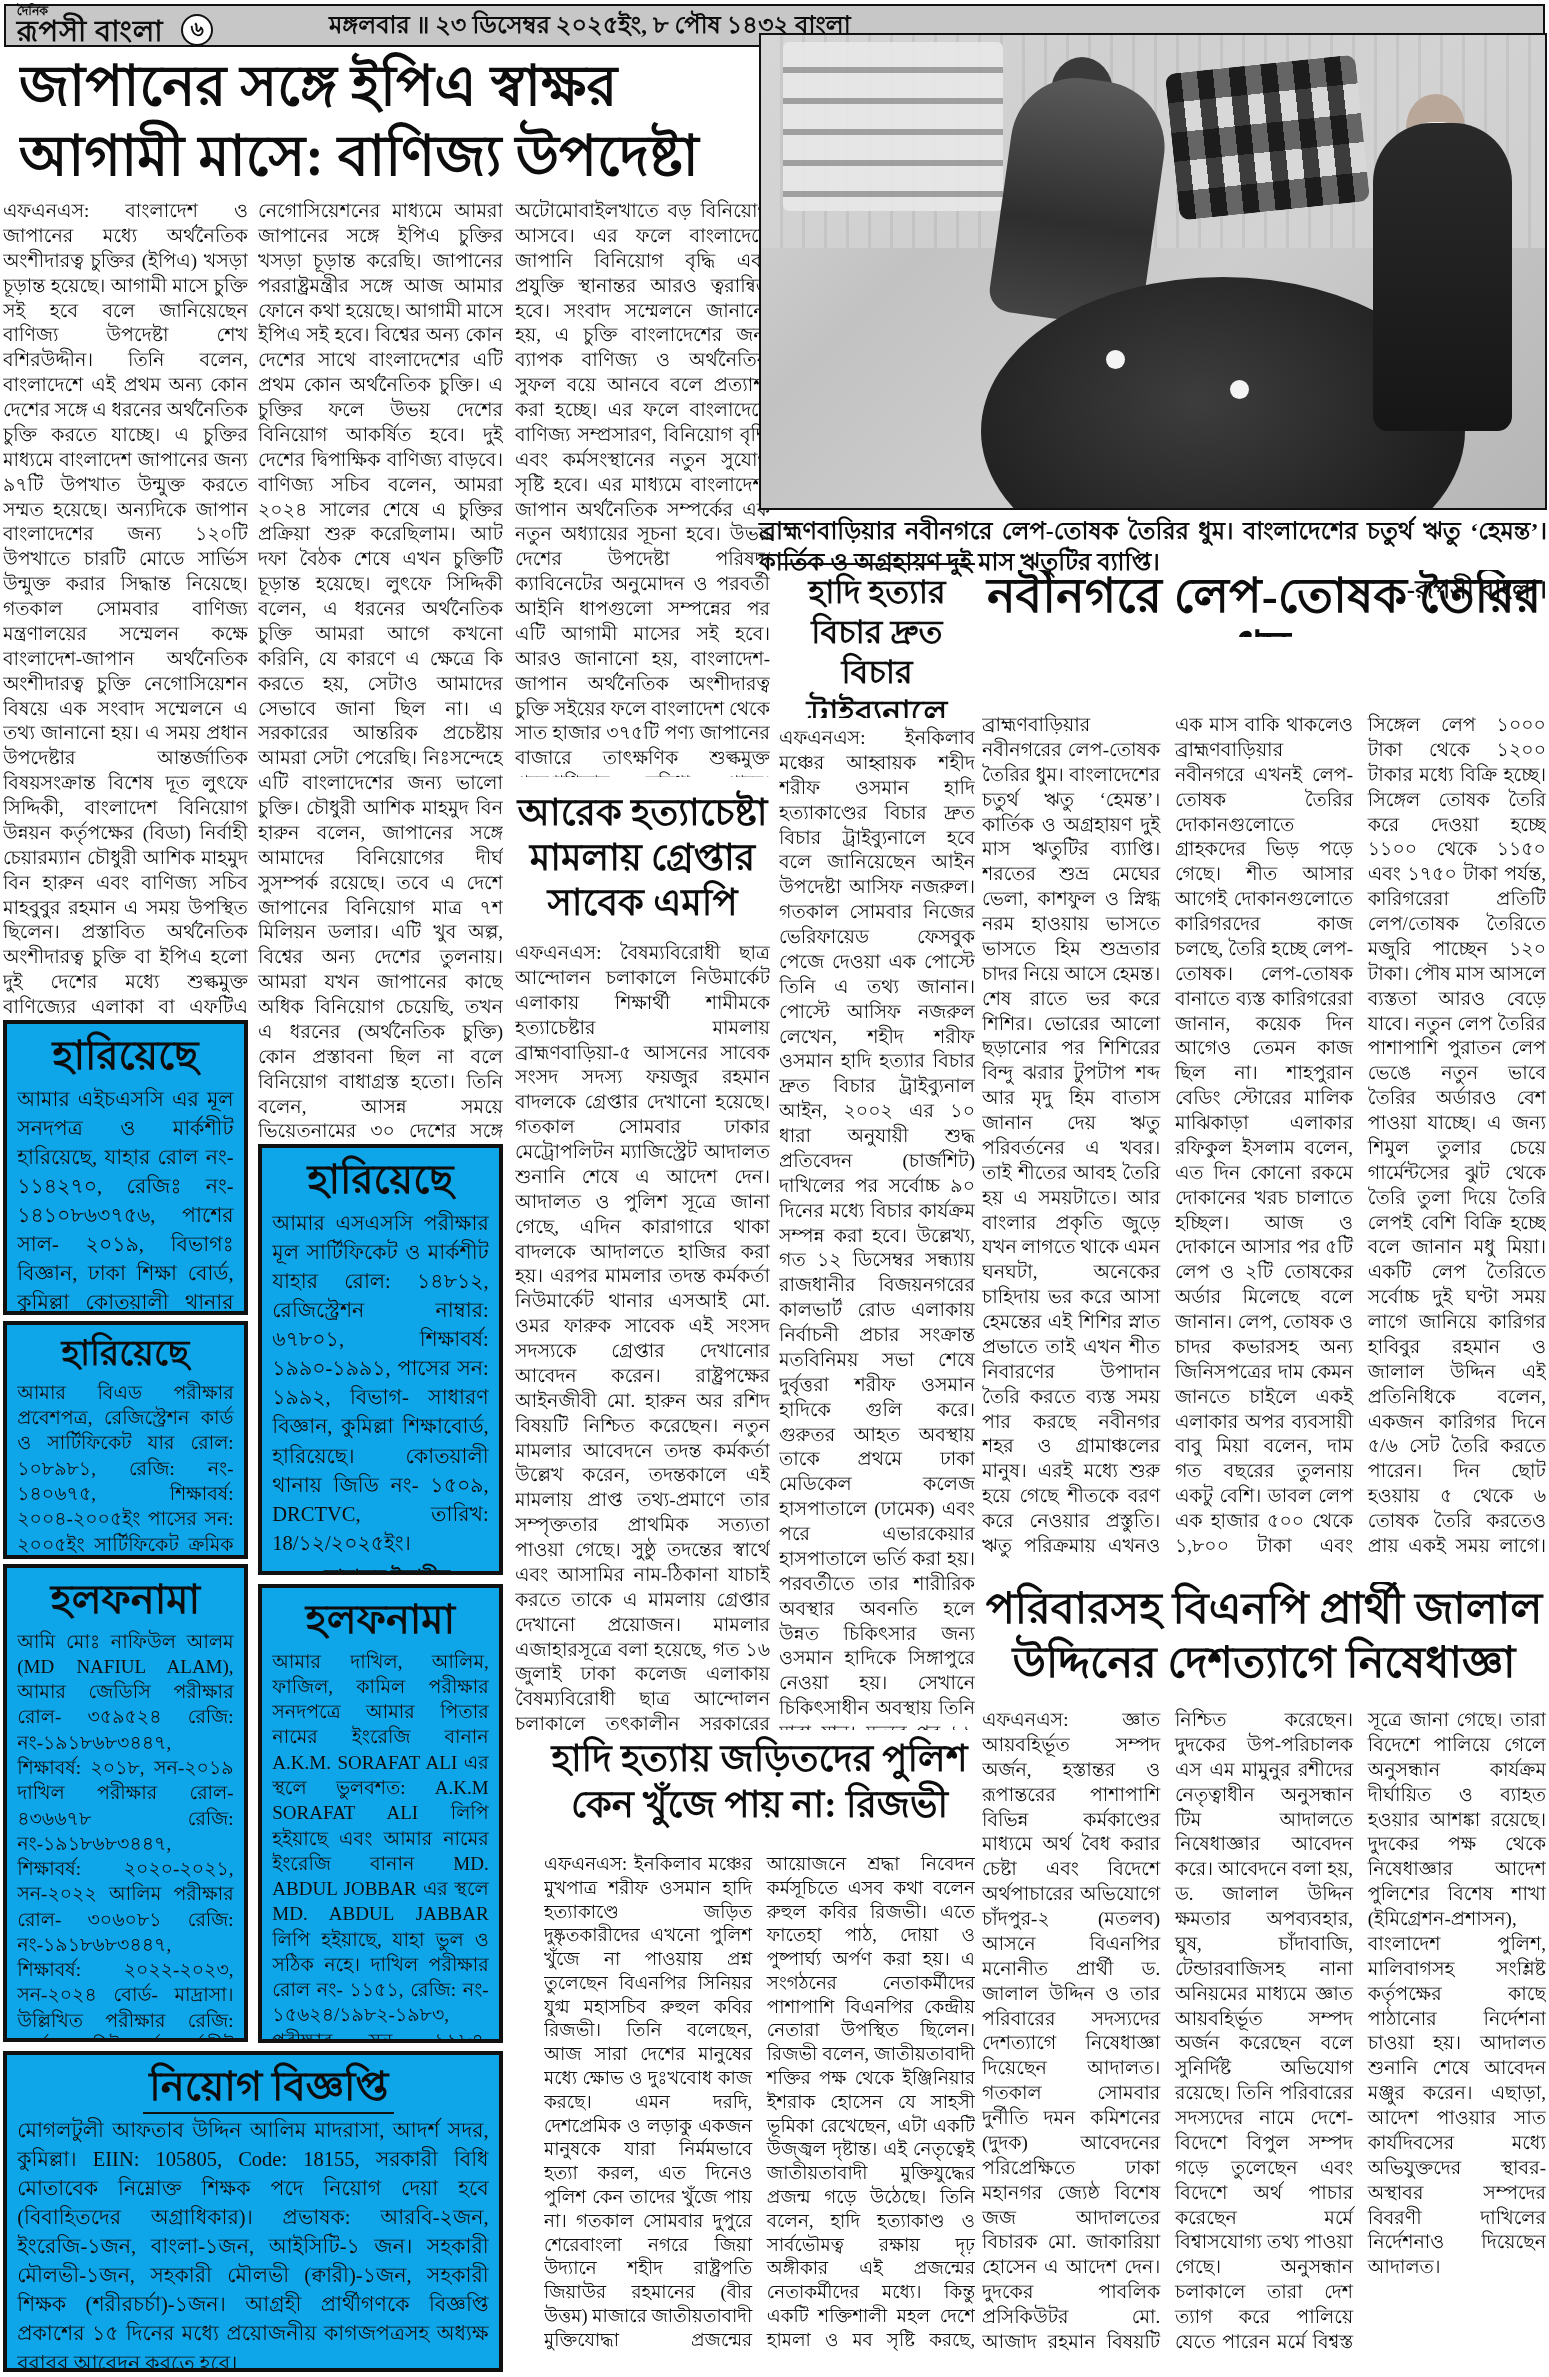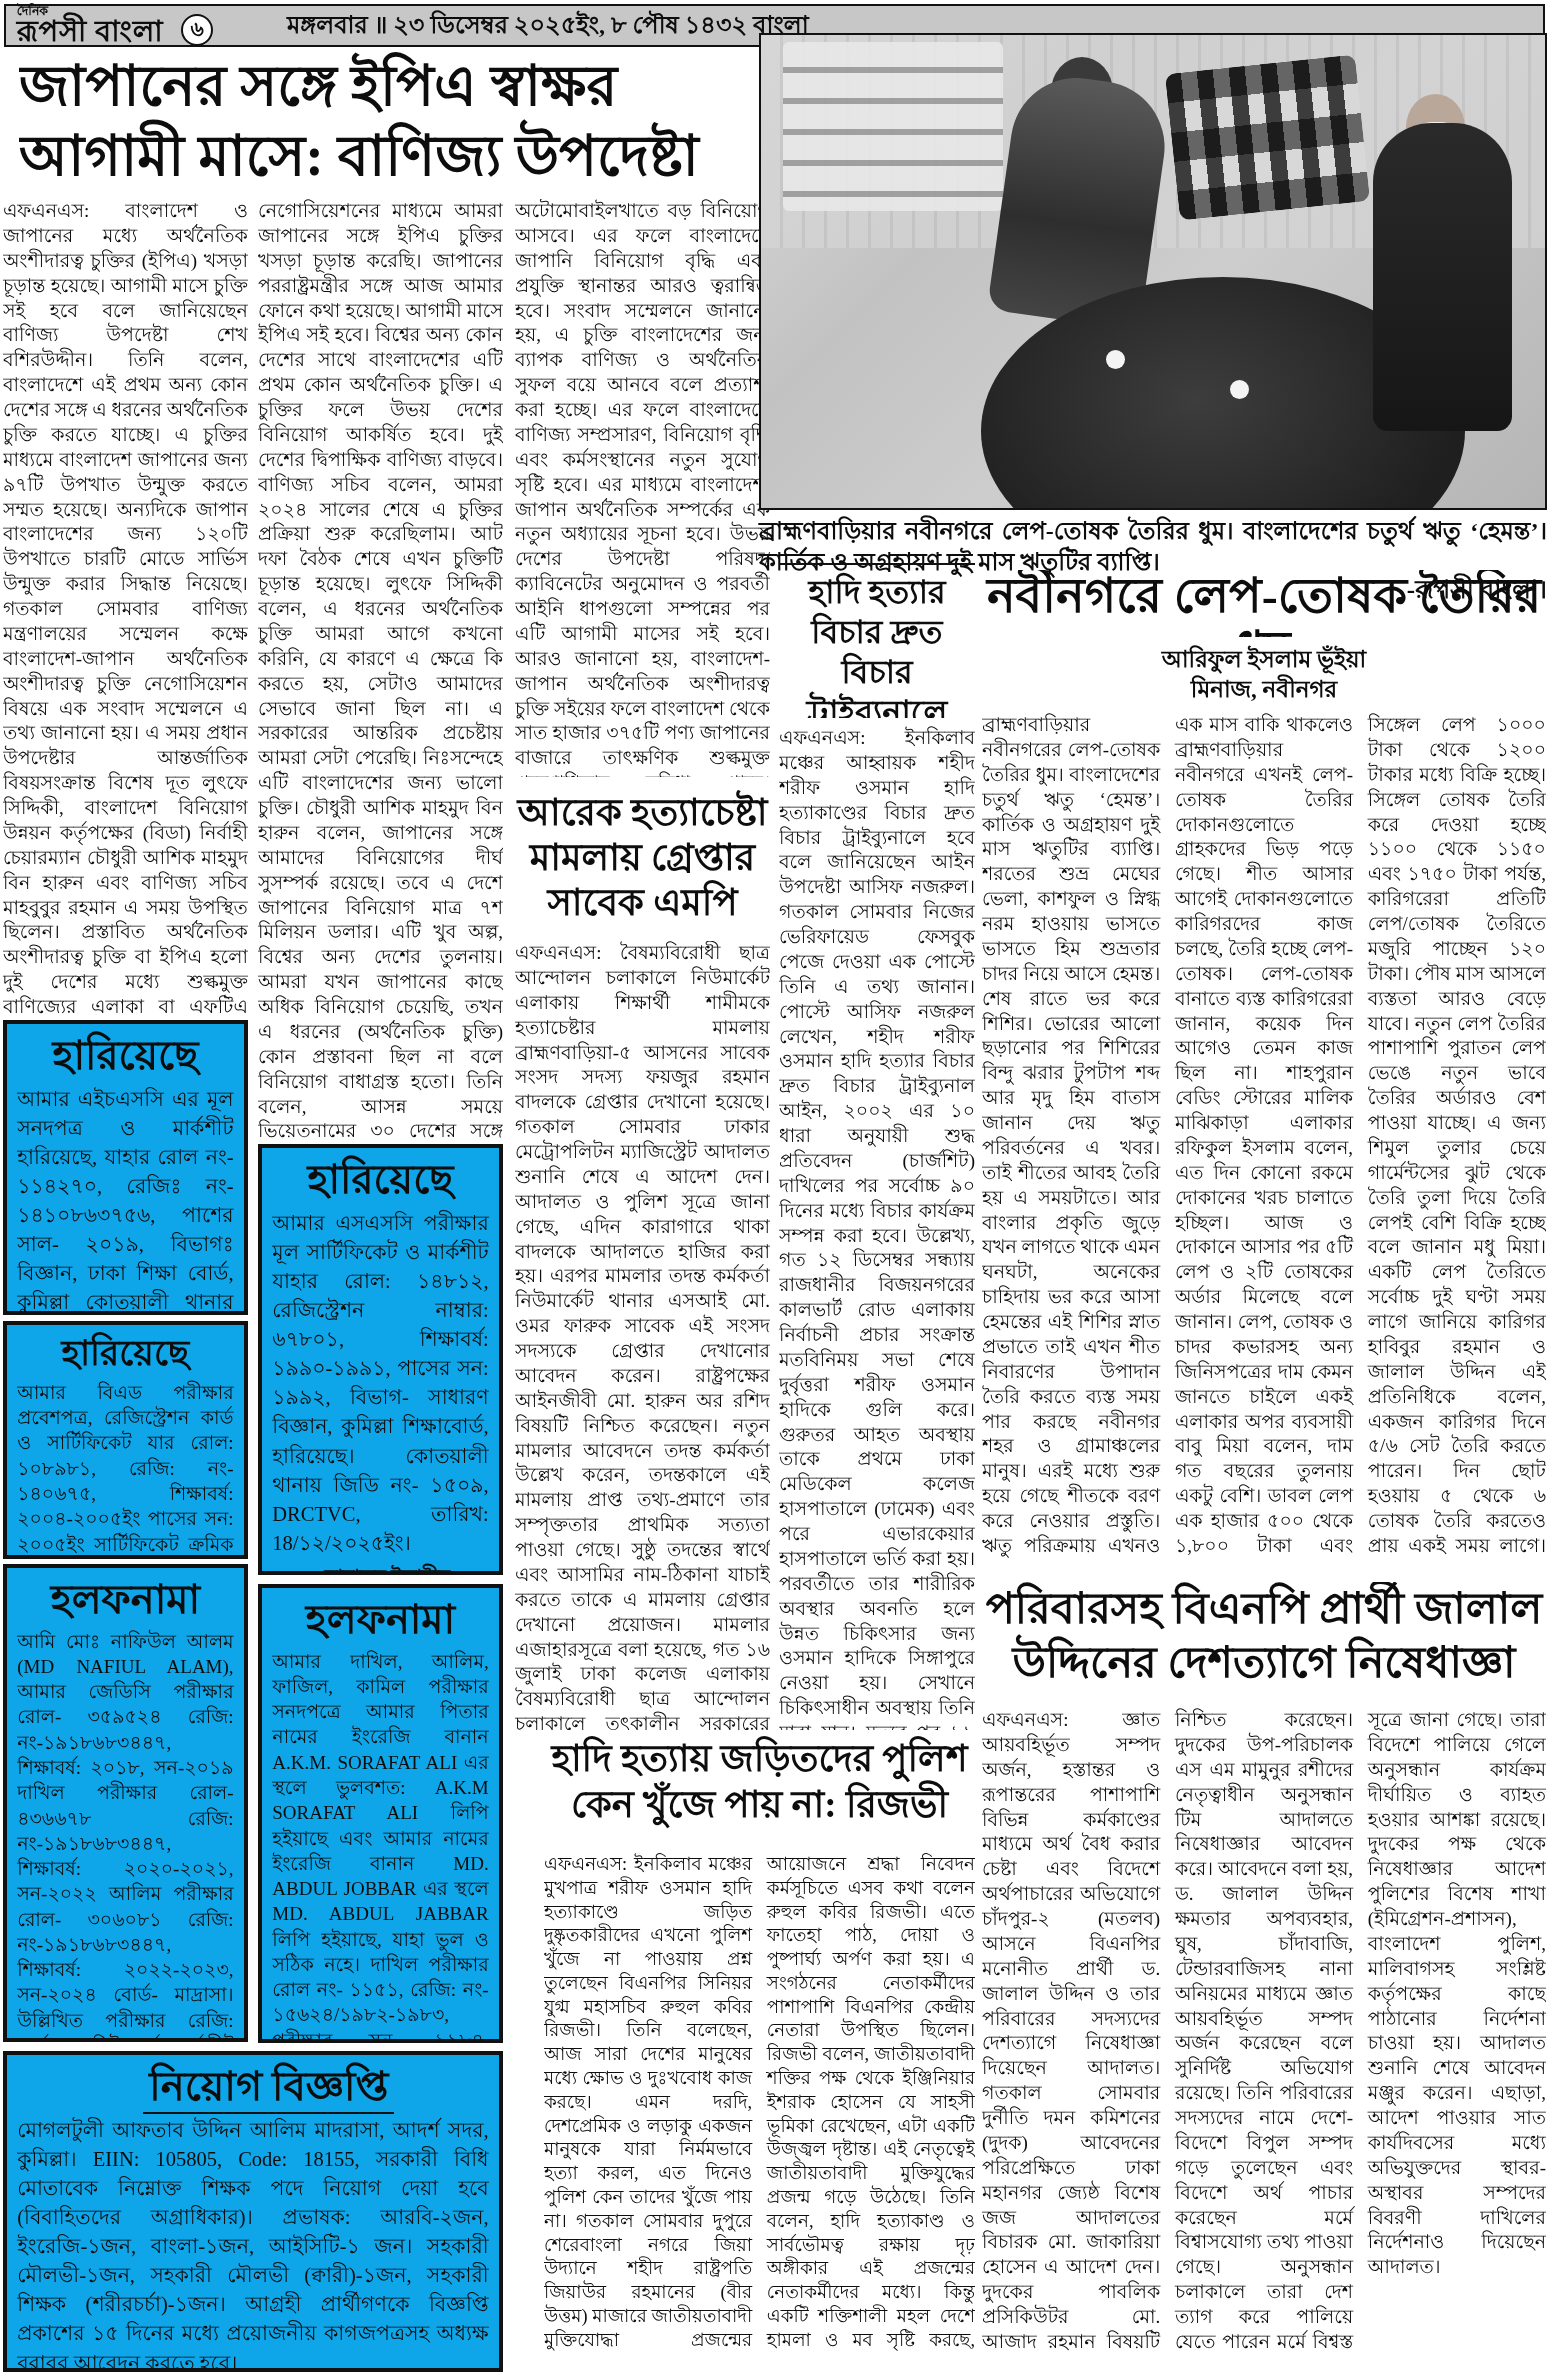--- a/index.html
+++ b/index.html
@@ -2,21 +2,21 @@
 <html style="font-size:11.7px"><head>
 <meta charset="utf-8">
 <style>
   html,body{margin:0;padding:0;background:#888;}
   *{box-sizing:border-box;}
   .page{
     position:relative;width:1550px;height:2377px;background:#ffffff;
     font-family:"Liberation Serif","DejaVu Serif",serif;color:#0d0d0d;
     overflow:hidden;margin:0 auto;
   }
-  .abs{position:absolute;}
+  .abs{position:absolute;gap:42px;}
   
   .masthead{
     left:4.4px;top:4.4px;width:1541px;height:43px;
     background:#c7c7c7;border:2.9px solid #111;
     display:flex;align-items:center;padding:0 10.3px;
   }
   .brand{display:flex;align-items:flex-end;gap:10.3px;line-height:1;}
   .brand-stack{display:flex;flex-direction:column;line-height:.95;}
   .daily{font-size:12.5px;font-weight:700;}
   .paper-title{font-size:29px;font-weight:700;letter-spacing:0.7px;}
@@ -108,24 +108,20 @@
   <div class="abs hl-center rule-top" style="left:779px;top:563px;width:196px;height:155px;font-size:32px;line-height:1.25;">হাদি হত্যার বিচার দ্রুত বিচার ট্রাইব্যুনালে আসিফ নজরুল</div>
   <div class="abs btxt" style="left:779px;top:726px;width:196px;height:1004px;">এফএনএস: ইনকিলাব মঞ্চের আহ্বায়ক শহীদ শরীফ ওসমান হাদি হত্যাকাণ্ডের বিচার দ্রুত বিচার ট্রাইব্যুনালে হবে বলে জানিয়েছেন আইন উপদেষ্টা আসিফ নজরুল। গতকাল সোমবার নিজের ভেরিফায়েড ফেসবুক পেজে দেওয়া এক পোস্টে তিনি এ তথ্য জানান। পোস্টে আসিফ নজরুল লেখেন, শহীদ শরীফ ওসমান হাদি হত্যার বিচার দ্রুত বিচার ট্রাইব্যুনাল আইন, ২০০২ এর ১০ ধারা অনুযায়ী শুদ্ধ প্রতিবেদন (চার্জশিট) দাখিলের পর সর্বোচ্চ ৯০ দিনের মধ্যে বিচার কার্যক্রম সম্পন্ন করা হবে। উল্লেখ্য, গত ১২ ডিসেম্বর সন্ধ্যায় রাজধানীর বিজয়নগরের কালভার্ট রোড এলাকায় নির্বাচনী প্রচার সংক্রান্ত মতবিনিময় সভা শেষে দুর্বৃত্তরা শরীফ ওসমান হাদিকে গুলি করে। গুরুতর আহত অবস্থায় তাকে প্রথমে ঢাকা মেডিকেল কলেজ হাসপাতালে (ঢামেক) এবং পরে এভারকেয়ার হাসপাতালে ভর্তি করা হয়। পরবর্তীতে তার শারীরিক অবস্থার অবনতি হলে উন্নত চিকিৎসার জন্য ওসমান হাদিকে সিঙ্গাপুরে নেওয়া হয়। সেখানে চিকিৎসাধীন অবস্থায় তিনি মারা যান। মৃত্যুর পর ১৯ ডিসেম্বর সন্ধ্যায় ওসমান হাদির লাশ বাংলাদেশে আনা হয়। পরদিন জাতীয় ঈদগাহ ময়দানে জানাজা শেষে জাতীয় বীর হিসেবে রাষ্ট্রীয় মর্যাদায় তাকে দাফন করা হয়। এ ঘটনায় জড়িত অভিযোগে নিষিদ্ধ সংগঠন ছাত্রলীগের নেতা করিম মাসুদ ও তার সহযোগীদের নাম উঠে এসেছে। বিভিন্ন সূত্র জানিয়েছে, তারা বর্তমানে আত্মগোপনে রয়েছেন।</div>
 
   <div class="abs hl-center" style="left:515px;top:790px;width:255px;height:142px;font-size:37px;line-height:1.22;">আরেক হত্যাচেষ্টা মামলায় গ্রেপ্তার সাবেক এমপি বাদল</div>
   <div class="abs btxt" style="left:515px;top:941px;width:255px;height:789px;">এফএনএস: বৈষম্যবিরোধী ছাত্র আন্দোলন চলাকালে নিউমার্কেট এলাকায় শিক্ষার্থী শামীমকে হত্যাচেষ্টার মামলায় ব্রাহ্মণবাড়িয়া-৫ আসনের সাবেক সংসদ সদস্য ফয়জুর রহমান বাদলকে গ্রেপ্তার দেখানো হয়েছে। গতকাল সোমবার ঢাকার মেট্রোপলিটন ম্যাজিস্ট্রেট আদালত শুনানি শেষে এ আদেশ দেন। আদালত ও পুলিশ সূত্রে জানা গেছে, এদিন কারাগারে থাকা বাদলকে আদালতে হাজির করা হয়। এরপর মামলার তদন্ত কর্মকর্তা নিউমার্কেট থানার এসআই মো. ওমর ফারুক সাবেক এই সংসদ সদস্যকে গ্রেপ্তার দেখানোর আবেদন করেন। রাষ্ট্রপক্ষের আইনজীবী মো. হারুন অর রশিদ বিষয়টি নিশ্চিত করেছেন। নতুন মামলার আবেদনে তদন্ত কর্মকর্তা উল্লেখ করেন, তদন্তকালে এই মামলায় প্রাপ্ত তথ্য-প্রমাণে তার সম্পৃক্ততার প্রাথমিক সত্যতা পাওয়া গেছে। সুষ্ঠু তদন্তের স্বার্থে এবং আসামির নাম-ঠিকানা যাচাই করতে তাকে এ মামলায় গ্রেপ্তার দেখানো প্রয়োজন। মামলার এজাহারসূত্রে বলা হয়েছে, গত ১৬ জুলাই ঢাকা কলেজ এলাকায় বৈষম্যবিরোধী ছাত্র আন্দোলন চলাকালে তৎকালীন সরকারের উচ্চপর্যায়ের নির্দেশে আন্দোলনকারীদের ওপর আগ্নেয়াস্ত্র ও দেশীয় অস্ত্র দিয়ে হামলা চালানো হয়।</div>
 
   <div class="abs hl-center" style="left:544px;top:1736px;width:431px;height:110px;font-size:37px;line-height:1.25;">হাদি হত্যায় জড়িতদের পুলিশ কেন খুঁজে পায় না: রিজভী</div>
   <div class="abs btxt-sm cols2" style="left:544px;top:1853px;width:431px;height:513px;">এফএনএস: ইনকিলাব মঞ্চের মুখপাত্র শরীফ ওসমান হাদি হত্যাকাণ্ডে জড়িত দুষ্কৃতকারীদের এখনো পুলিশ খুঁজে না পাওয়ায় প্রশ্ন তুলেছেন বিএনপির সিনিয়র যুগ্ম মহাসচিব রুহুল কবির রিজভী। তিনি বলেছেন, আজ সারা দেশের মানুষের মধ্যে ক্ষোভ ও দুঃখবোধ কাজ করছে। এমন দরদি, দেশপ্রেমিক ও লড়াকু একজন মানুষকে যারা নির্মমভাবে হত্যা করল, এত দিনেও পুলিশ কেন তাদের খুঁজে পায় না। গতকাল সোমবার দুপুরে শেরেবাংলা নগরে জিয়া উদ্যানে শহীদ রাষ্ট্রপতি জিয়াউর রহমানের (বীর উত্তম) মাজারে জাতীয়তাবাদী মুক্তিযোদ্ধা প্রজন্মের আয়োজনে শ্রদ্ধা নিবেদন কর্মসূচিতে এসব কথা বলেন রুহুল কবির রিজভী। এতে ফাতেহা পাঠ, দোয়া ও পুষ্পার্ঘ্য অর্পণ করা হয়। এ সংগঠনের নেতাকর্মীদের পাশাপাশি বিএনপির কেন্দ্রীয় নেতারা উপস্থিত ছিলেন। রিজভী বলেন, জাতীয়তাবাদী শক্তির পক্ষ থেকে ইঞ্জিনিয়ার ইশরাক হোসেন যে সাহসী ভূমিকা রেখেছেন, এটা একটি উজ্জ্বল দৃষ্টান্ত। এই নেতৃত্বেই জাতীয়তাবাদী মুক্তিযুদ্ধের প্রজন্ম গড়ে উঠেছে। তিনি বলেন, হাদি হত্যাকাণ্ড ও সার্বভৌমত্ব রক্ষায় দৃঢ় অঙ্গীকার এই প্রজন্মের নেতাকর্মীদের মধ্যে। কিন্তু একটি শক্তিশালী মহল দেশে হামলা ও মব সৃষ্টি করছে, সেন্টমার্টিনসহ দেশের স্বাধীনতাবিরোধী একাধিক সিন্ডিকেট চক্রান্তে লিপ্ত। বিভিন্ন চক্রান্তের মধ্যে বেশি বেশি বিদেশি প্রতিষ্ঠানের সঙ্গে এমন সব চুক্তি হচ্ছে যার অনেকগুলোই অপ্রয়োজনীয়। জনগণের টাকায় কেনা নিজেদের টাকা কোথায় যাচ্ছে, এসব অভিযোগের জবাব চাইলেন বিএনপির এই নেতা। কর্মসূচিতে উপস্থিত ছিলেন বিএনপির চেয়ারপারসনের উপদেষ্টা মীর সরাফত আলী সপু, জাতীয়তাবাদী মুক্তিযোদ্ধা দলের আজিজুল বারী হেলাল, মুক্তিযোদ্ধা প্রজন্মের আহ্বায়ক ইঞ্জিনিয়ার শহীদ হোসেন, সদস্য সচিব সরোয়ার হোসেন, সিনিয়র যুগ্ম আহ্বায়ক এ কে এম আই খলিল, যুগ্ম আহ্বায়ক মো. এম আলী প্রমুখ।</div>
 
   <div class="abs hl-center" style="left:982px;top:570px;width:564px;height:67px;font-size:48px;line-height:1.1;">নবীনগরে লেপ-তোষক তৈরির ধুম</div>
-  <div class="abs" style="left:982px;top:645px;width:564px;text-align:center;font-size:23px;font-weight:700;line-height:1.3;">
-    <div>আরিফুল ইসলাম ভূঁইয়া</div>
-    <div>মিনাজ, নবীনগর</div>
-  </div>
   <div class="abs btxt cols3" style="left:982px;top:713px;width:564px;height:862px;">ব্রাহ্মণবাড়িয়ার নবীনগরের লেপ-তোষক তৈরির ধুম। বাংলাদেশের চতুর্থ ঋতু ‘হেমন্ত’। কার্তিক ও অগ্রহায়ণ দুই মাস ঋতুটির ব্যাপ্তি। শরতের শুভ্র মেঘের ভেলা, কাশফুল ও স্নিগ্ধ নরম হাওয়ায় ভাসতে ভাসতে হিম শুভ্রতার চাদর নিয়ে আসে হেমন্ত। শেষ রাতে ভর করে শিশির। ভোরের আলো ছড়ানোর পর শিশিরের বিন্দু ঝরার টুপটাপ শব্দ আর মৃদু হিম বাতাস জানান দেয় ঋতু পরিবর্তনের এ খবর। তাই শীতের আবহ তৈরি হয় এ সময়টাতে। আর বাংলার প্রকৃতি জুড়ে যখন লাগতে থাকে এমন ঘনঘটা, অনেকের চাহিদায় ভর করে আসা হেমন্তের এই শিশির স্নাত প্রভাতে তাই এখন শীত নিবারণের উপাদান তৈরি করতে ব্যস্ত সময় পার করছে নবীনগর শহর ও গ্রামাঞ্চলের মানুষ। এরই মধ্যে শুরু হয়ে গেছে শীতকে বরণ করে নেওয়ার প্রস্তুতি। ঋতু পরিক্রমায় এখনও এক মাস বাকি থাকলেও ব্রাহ্মণবাড়িয়ার নবীনগরে এখনই লেপ-তোষক তৈরির দোকানগুলোতে গ্রাহকদের ভিড় পড়ে গেছে। শীত আসার আগেই দোকানগুলোতে কারিগরদের কাজ চলছে, তৈরি হচ্ছে লেপ-তোষক। লেপ-তোষক বানাতে ব্যস্ত কারিগরেরা জানান, কয়েক দিন আগেও তেমন কাজ ছিল না। শাহপুরান বেডিং স্টোরের মালিক মাঝিকাড়া এলাকার রফিকুল ইসলাম বলেন, এত দিন কোনো রকমে দোকানের খরচ চালাতে হচ্ছিল। আজ ও দোকানে আসার পর ৫টি লেপ ও ২টি তোষকের অর্ডার মিলেছে বলে জানান। লেপ, তোষক ও চাদর কভারসহ অন্য জিনিসপত্রের দাম কেমন জানতে চাইলে একই এলাকার অপর ব্যবসায়ী বাবু মিয়া বলেন, দাম গত বছরের তুলনায় একটু বেশি। ডাবল লেপ এক হাজার ৫০০ থেকে ১,৮০০ টাকা এবং সিঙ্গেল লেপ ১০০০ টাকা থেকে ১২০০ টাকার মধ্যে বিক্রি হচ্ছে। সিঙ্গেল তোষক তৈরি করে দেওয়া হচ্ছে ১১০০ থেকে ১১৫০ এবং ১৭৫০ টাকা পর্যন্ত, কারিগরেরা প্রতিটি লেপ/তোষক তৈরিতে মজুরি পাচ্ছেন ১২০ টাকা। পৌষ মাস আসলে ব্যস্ততা আরও বেড়ে যাবে। নতুন লেপ তৈরির পাশাপাশি পুরাতন লেপ ভেঙে নতুন ভাবে তৈরির অর্ডারও বেশ পাওয়া যাচ্ছে। এ জন্য শিমুল তুলার চেয়ে গার্মেন্টসের ঝুট থেকে তৈরি তুলা দিয়ে তৈরি লেপই বেশি বিক্রি হচ্ছে বলে জানান মধু মিয়া। একটি লেপ তৈরিতে সর্বোচ্চ দুই ঘণ্টা সময় লাগে জানিয়ে কারিগর হাবিবুর রহমান ও জালাল উদ্দিন এই প্রতিনিধিকে বলেন, একজন কারিগর দিনে ৫/৬ সেট তৈরি করতে পারেন। দিন ছোট হওয়ায় ৫ থেকে ৬ তোষক তৈরি করতেও প্রায় একই সময় লাগে। তুলা ধুনা, মাপ মত কাপড় কেটে সেলাই করা, তুলা ভরে তা দিয়ে লেপ-তোষক তৈরি করা সব কাজ হয় একেক দোকানে। কোন কিছুর জন্য আলাদা দোকানে দৌড়াতে হয় না ক্রেতাদের। পৌষ মাসে এর দাম কিছুটা বাড়বে বলে জানান দোকানি ও কারিগরেরা। ক্রেতা টানতে কেউ কেউ ভ্রাম্যমাণ ভ্যানে লেপ-তোষকের পাশাপাশি নারকেলের ছোবড়া বিক্রি করে কারিগরা।</div>
 
   <div class="abs hl-center" style="left:982px;top:1582px;width:564px;height:117px;font-size:43px;line-height:1.25;">পরিবারসহ বিএনপি প্রার্থী জালাল উদ্দিনের দেশত্যাগে নিষেধাজ্ঞা</div>
   <div class="abs btxt cols3" style="left:982px;top:1708px;width:564px;height:660px;">এফএনএস: জ্ঞাত আয়বহির্ভূত সম্পদ অর্জন, হস্তান্তর ও রূপান্তরের পাশাপাশি বিভিন্ন কর্মকাণ্ডের মাধ্যমে অর্থ বৈধ করার চেষ্টা এবং বিদেশে অর্থপাচারের অভিযোগে চাঁদপুর-২ (মতলব) আসনে বিএনপির মনোনীত প্রার্থী ড. জালাল উদ্দিন ও তার পরিবারের সদস্যদের দেশত্যাগে নিষেধাজ্ঞা দিয়েছেন আদালত। গতকাল সোমবার দুর্নীতি দমন কমিশনের (দুদক) আবেদনের পরিপ্রেক্ষিতে ঢাকা মহানগর জ্যেষ্ঠ বিশেষ জজ আদালতের বিচারক মো. জাকারিয়া হোসেন এ আদেশ দেন। দুদকের পাবলিক প্রসিকিউটর মো. আজাদ রহমান বিষয়টি নিশ্চিত করেছেন। দুদকের উপ-পরিচালক এস এম মামুনুর রশীদের নেতৃত্বাধীন অনুসন্ধান টিম আদালতে নিষেধাজ্ঞার আবেদন করে। আবেদনে বলা হয়, ড. জালাল উদ্দিন ক্ষমতার অপব্যবহার, ঘুষ, চাঁদাবাজি, টেন্ডারবাজিসহ নানা অনিয়মের মাধ্যমে জ্ঞাত আয়বহির্ভূত সম্পদ অর্জন করেছেন বলে সুনির্দিষ্ট অভিযোগ রয়েছে। তিনি পরিবারের সদস্যদের নামে দেশে-বিদেশে বিপুল সম্পদ গড়ে তুলেছেন এবং বিদেশে অর্থ পাচার করেছেন মর্মে বিশ্বাসযোগ্য তথ্য পাওয়া গেছে। অনুসন্ধান চলাকালে তারা দেশ ত্যাগ করে পালিয়ে যেতে পারেন মর্মে বিশ্বস্ত সূত্রে জানা গেছে। তারা বিদেশে পালিয়ে গেলে অনুসন্ধান কার্যক্রম দীর্ঘায়িত ও ব্যাহত হওয়ার আশঙ্কা রয়েছে। দুদকের পক্ষ থেকে নিষেধাজ্ঞার আদেশ পুলিশের বিশেষ শাখা (ইমিগ্রেশন-প্রশাসন), বাংলাদেশ পুলিশ, মালিবাগসহ সংশ্লিষ্ট কর্তৃপক্ষের কাছে পাঠানোর নির্দেশনা চাওয়া হয়। আদালত শুনানি শেষে আবেদন মঞ্জুর করেন। এছাড়া, আদেশ পাওয়ার সাত কার্যদিবসের মধ্যে অভিযুক্তদের স্থাবর-অস্থাবর সম্পদের বিবরণী দাখিলের নির্দেশনাও দিয়েছেন আদালত।</div>
 
   <div class="abs notice" style="left:2.9px;top:1020px;width:245px;height:295px;">
     <div class="notice-title">হারিয়েছে</div>
     <div class="notice-body">আমার এইচএসসি এর মূল সনদপত্র ও মার্কশীট হারিয়েছে, যাহার রোল নং- ১১৪২৭০, রেজিঃ নং- ১৪১০৮৬৩৭৫৬, পাশের সাল- ২০১৯, বিভাগঃ বিজ্ঞান, ঢাকা শিক্ষা বোর্ড, কুমিল্লা কোতয়ালী থানার যথাক্রমে জিডি নং- ১৪৪৭ ও ১৪৪৫, তাং-২১/১২/২০২৫ ইং</div>
 
   </div>

